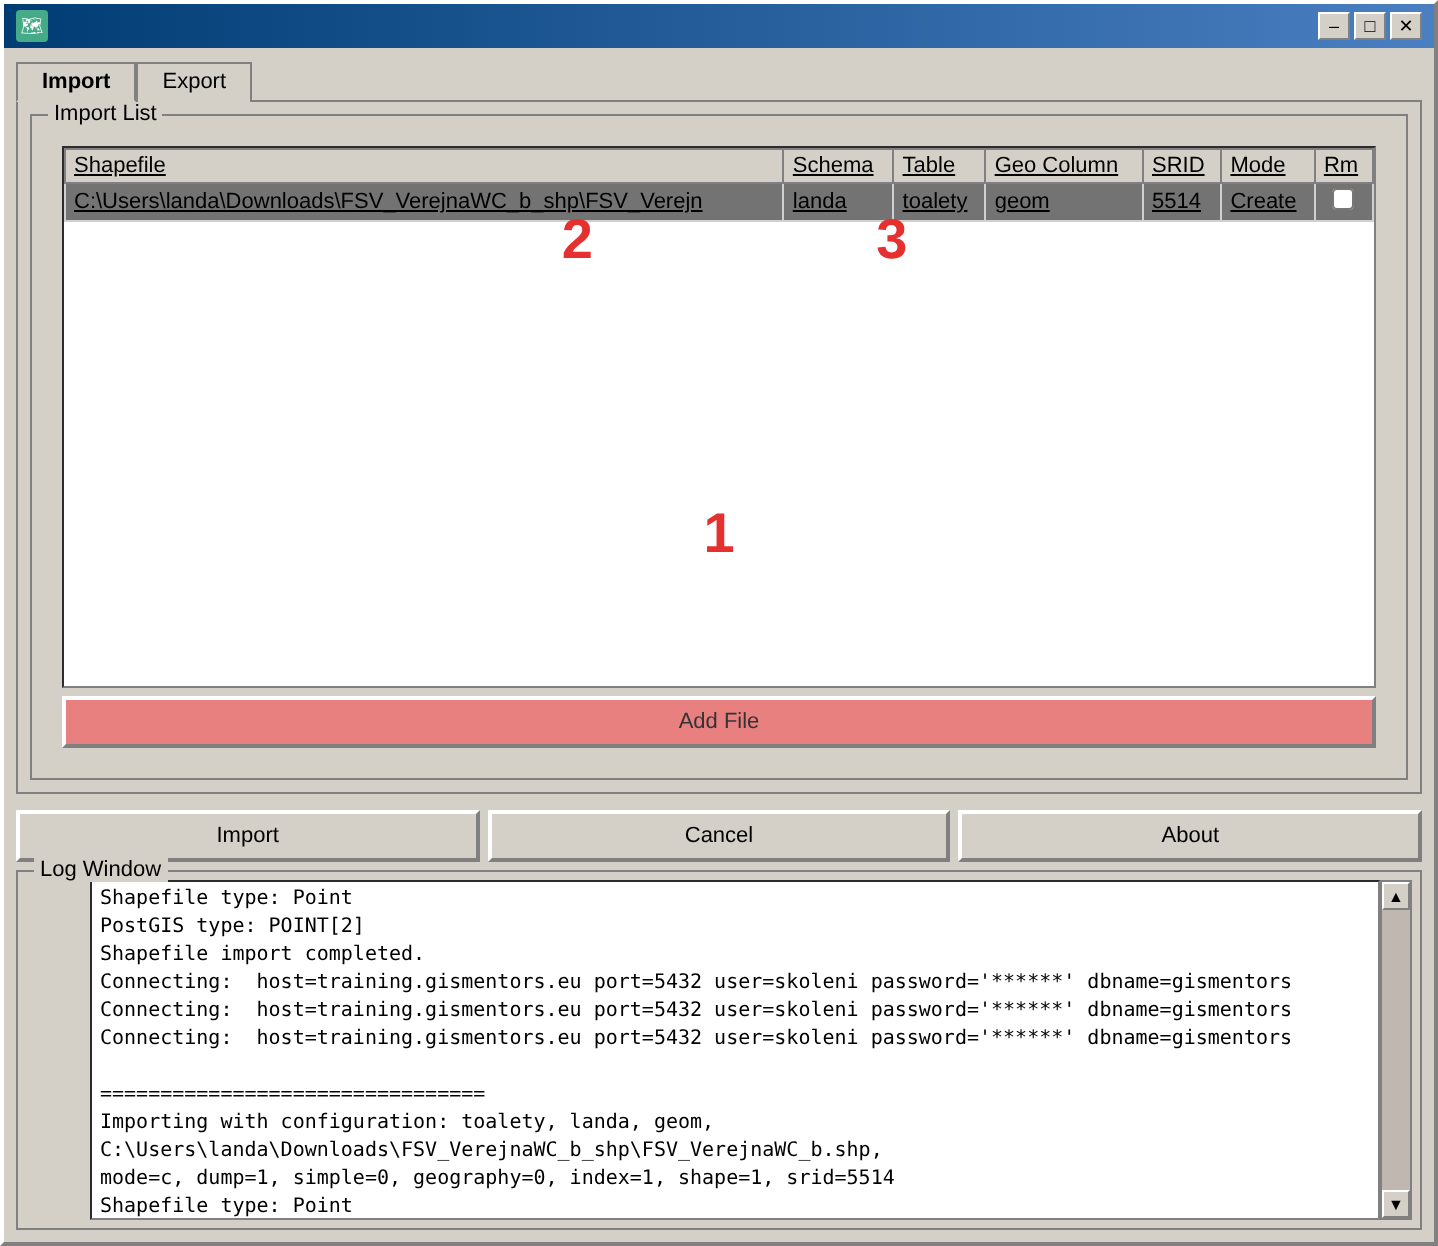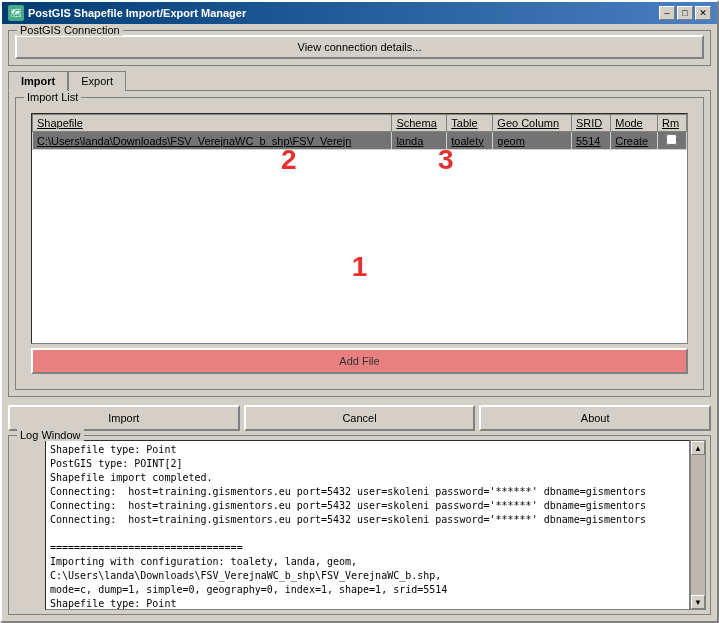--- a/index.html
+++ b/index.html
@@ -281,35 +281,30 @@
     }
   </style>
 </head>
 <body>
 
 <div class="window">
 
   <div class="title-bar">
     <div class="title-bar-left">
       <div class="title-icon">🗺</div>
-      <span class="title-text">PostGIS Shapefile Import/Export Manager</span>
     </div>
     <div class="title-buttons">
       <div class="title-btn">–</div>
       <div class="title-btn">□</div>
       <div class="title-btn">✕</div>
     </div>
   </div>
 
   <div class="window-body">
 
-    <div class="group-box connection-group">
-      <span class="group-box-label">PostGIS Connection</span>
-      <button class="view-connection-btn">View connection details...</button>
-    </div>
 
     <div class="tabs-section">
       <div class="tab-bar">
         <div class="tab active">Import</div>
         <div class="tab">Export</div>
       </div>
       <div class="tab-content">
 
         <div class="import-group">
           <span class="import-group-label">Import List</span>

